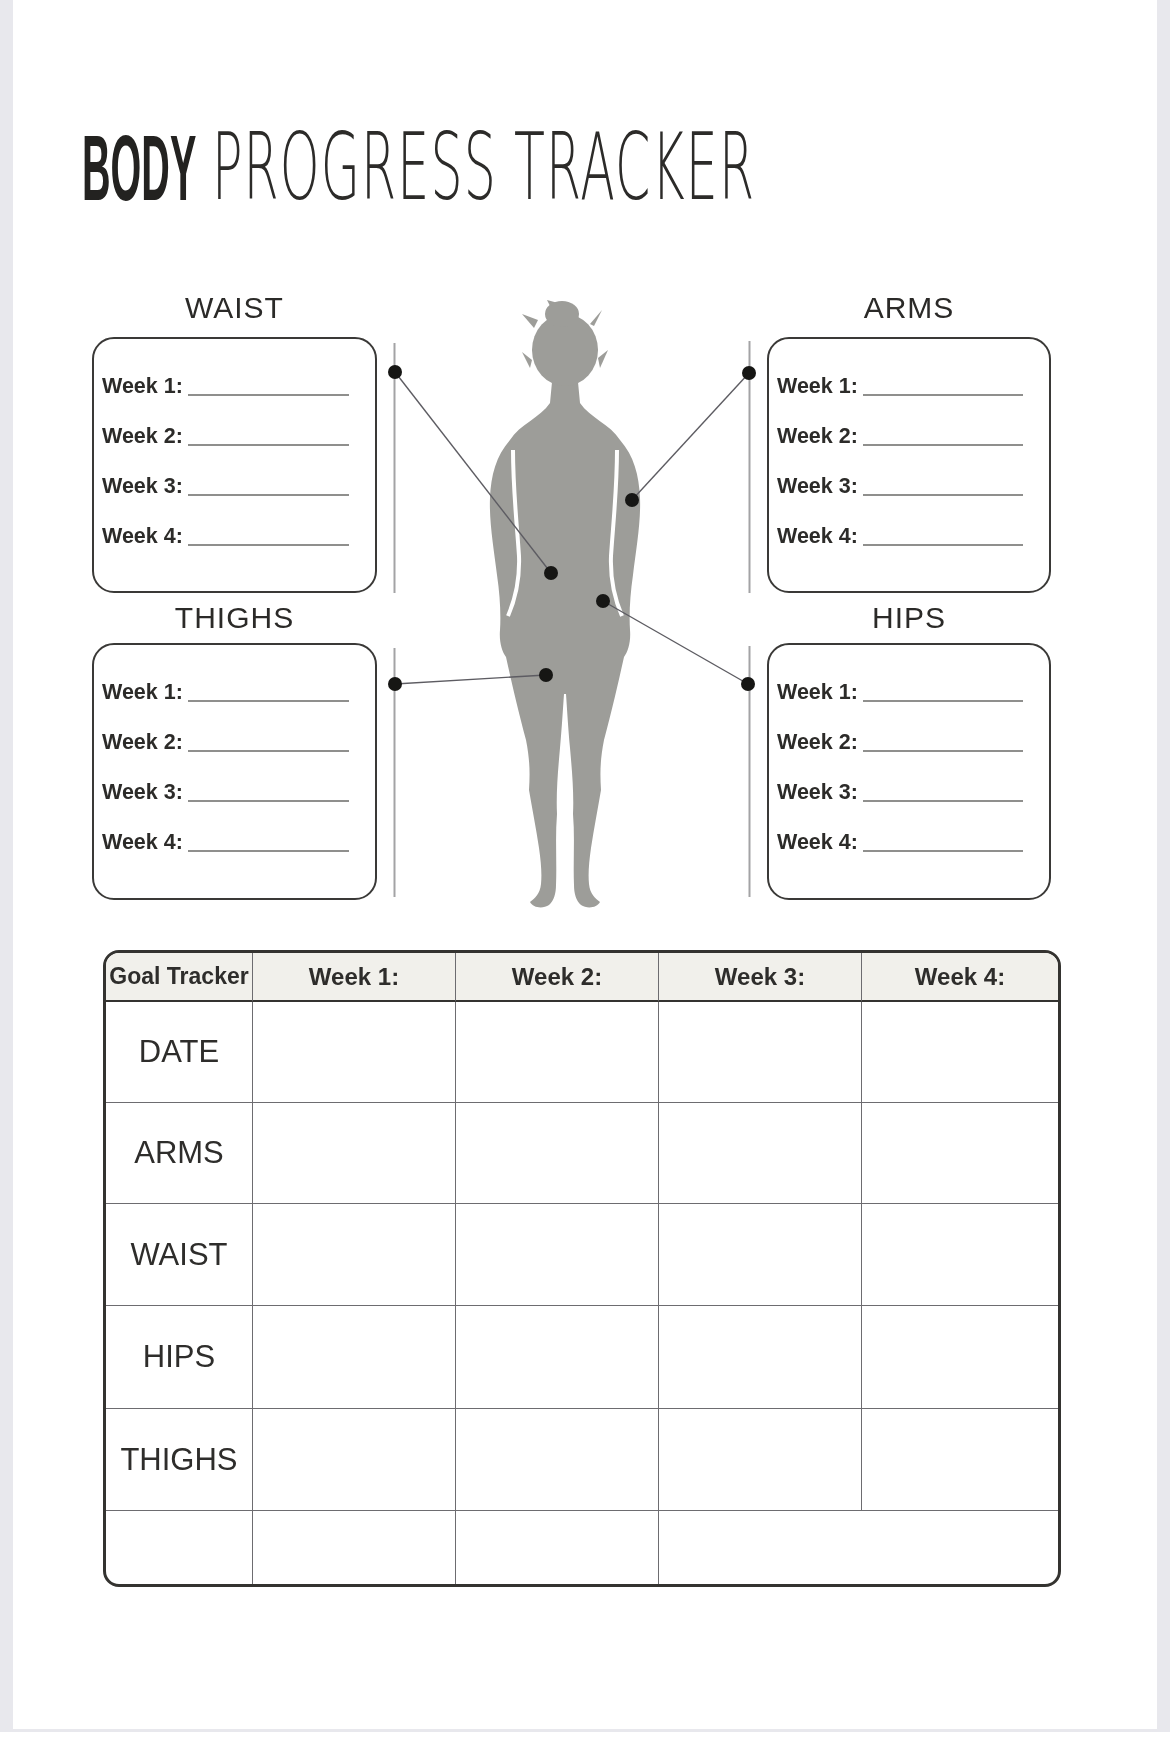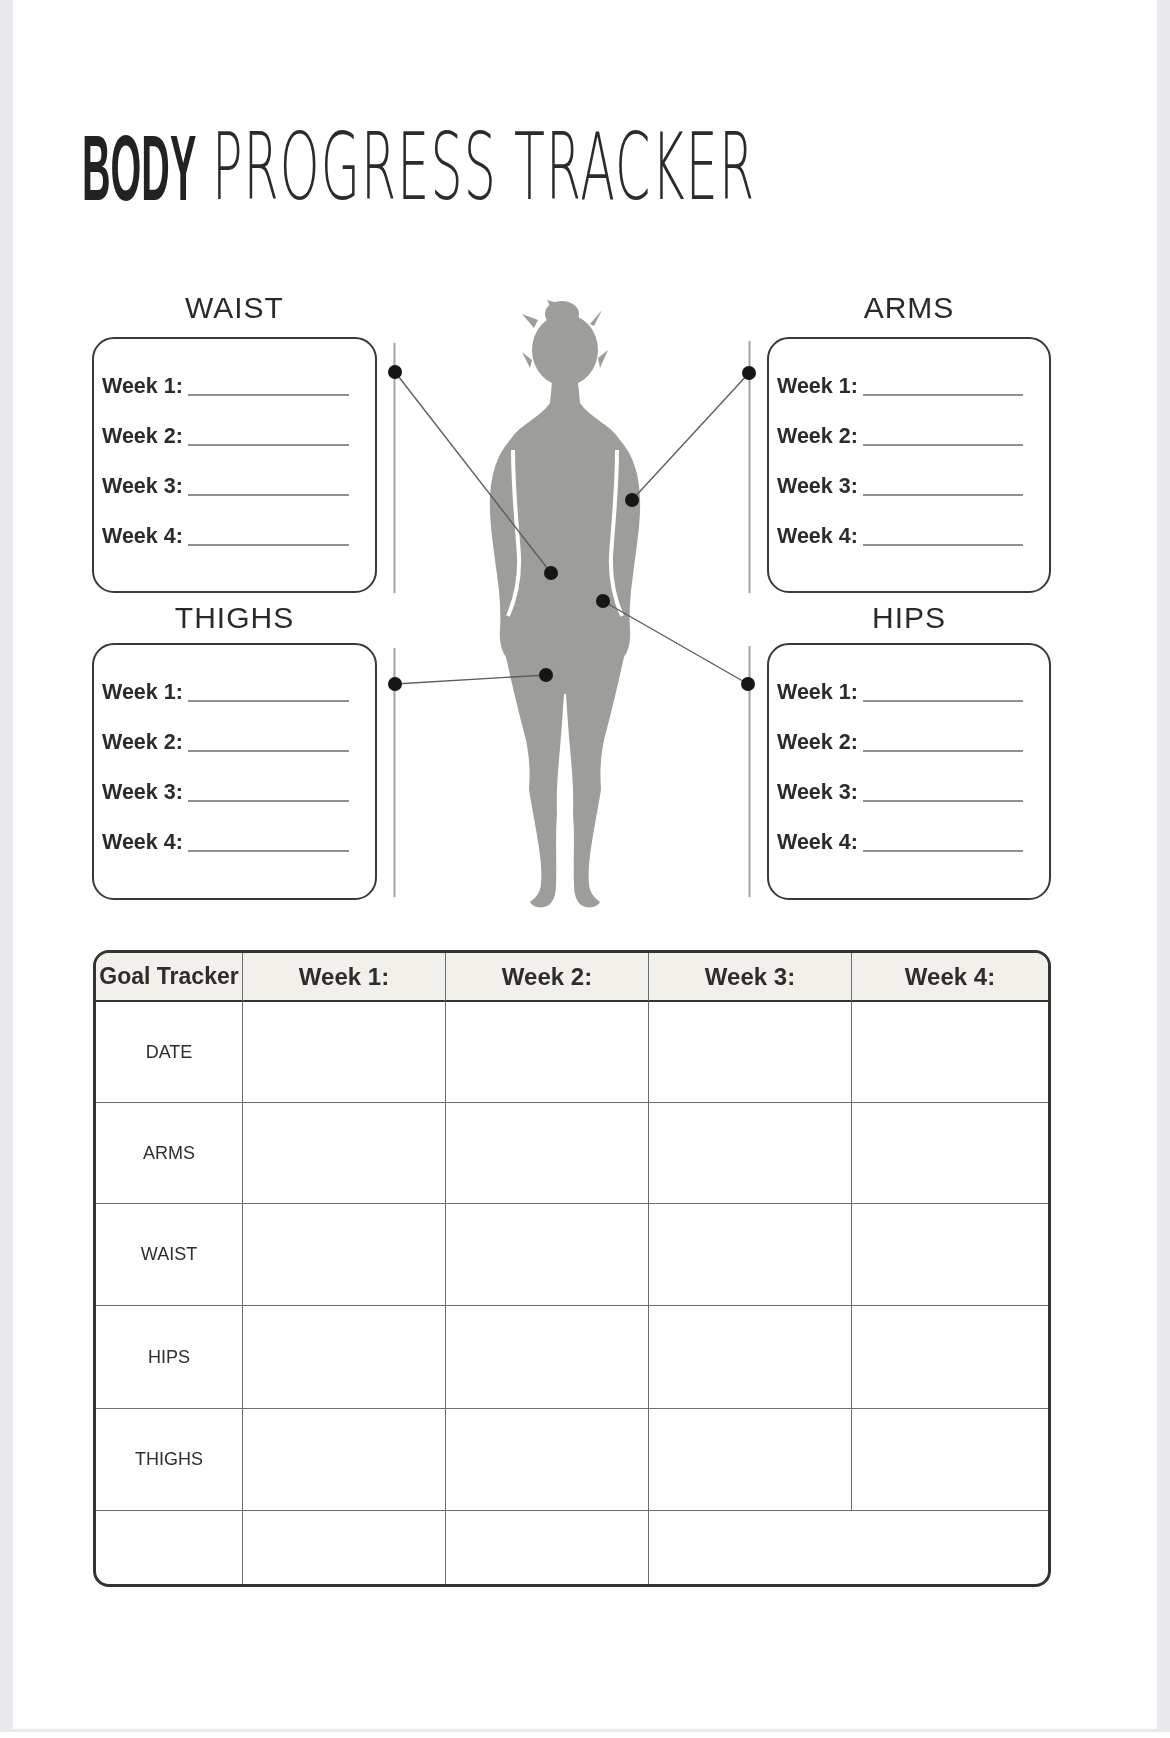--- a/index.html
+++ b/index.html
@@ -16,31 +16,31 @@
   
   .mbox-title{position:absolute;text-align:center;font-size:30px;letter-spacing:1px;color:#2b2a28;}
   .mbox{position:absolute;border:2.5px solid #3a3937;border-radius:22px;background:#fff;box-sizing:border-box;}
   .wrow{position:absolute;left:8px;right:26px;height:34px;display:flex;align-items:flex-end;}
   .wlabel{font-size:21.5px;font-weight:600;color:#2c2b29;white-space:nowrap;}
   .wline{flex:1;height:0;border-bottom:2px solid #8f8f8d;margin-left:5px;margin-bottom:3px;}
   .r1{top:26px;} .r2{top:76px;} .r3{top:126px;} .r4{top:176px;}
   
   #figure-overlay{position:absolute;left:0;top:0;pointer-events:none;}
   
-  #goal-table{position:absolute;left:93px;top:950px;width:958px;height:637px;box-sizing:border-box;
+  #goal-table{position:absolute;left:103px;top:950px;width:958px;height:637px;box-sizing:border-box;
               border:3px solid #343330;border-radius:16px;overflow:hidden;background:#fff;
               display:grid;grid-template-columns:147px 203px 203px 203px 1fr;
               grid-template-rows:49px 101px 101px 102px 103px 102px 1fr;}
   .gt-cell{border-right:1.5px solid #6d6c70;border-bottom:1.5px solid #6d6c70;
            display:flex;align-items:center;justify-content:center;box-sizing:border-box;}
   .gt-cell.lastcol{border-right:none;}
   .gt-cell.lastrow{border-bottom:none;}
   .gt-head{background:#f1f0eb;border-bottom:2.5px solid #343330;font-size:24px;font-weight:600;color:#2e2d2b;}
   .gt-corner{font-size:23px;}
-  .gt-rowlabel{font-size:18px;font-weight:400;color:#2e2d2b;}
+  .gt-rowlabel{font-size:31px;font-weight:400;color:#2e2d2b;}
   
   .gutter{position:absolute;background:#e8e8ed;}
 </style>
 </head>
 <body>
 
 <div id="canvas">
   <div id="page"></div>
   <div class="gutter" style="left:0;top:0;width:13px;height:1738px;"></div>
   <div class="gutter" style="left:1157px;top:0;width:13px;height:1738px;"></div>

